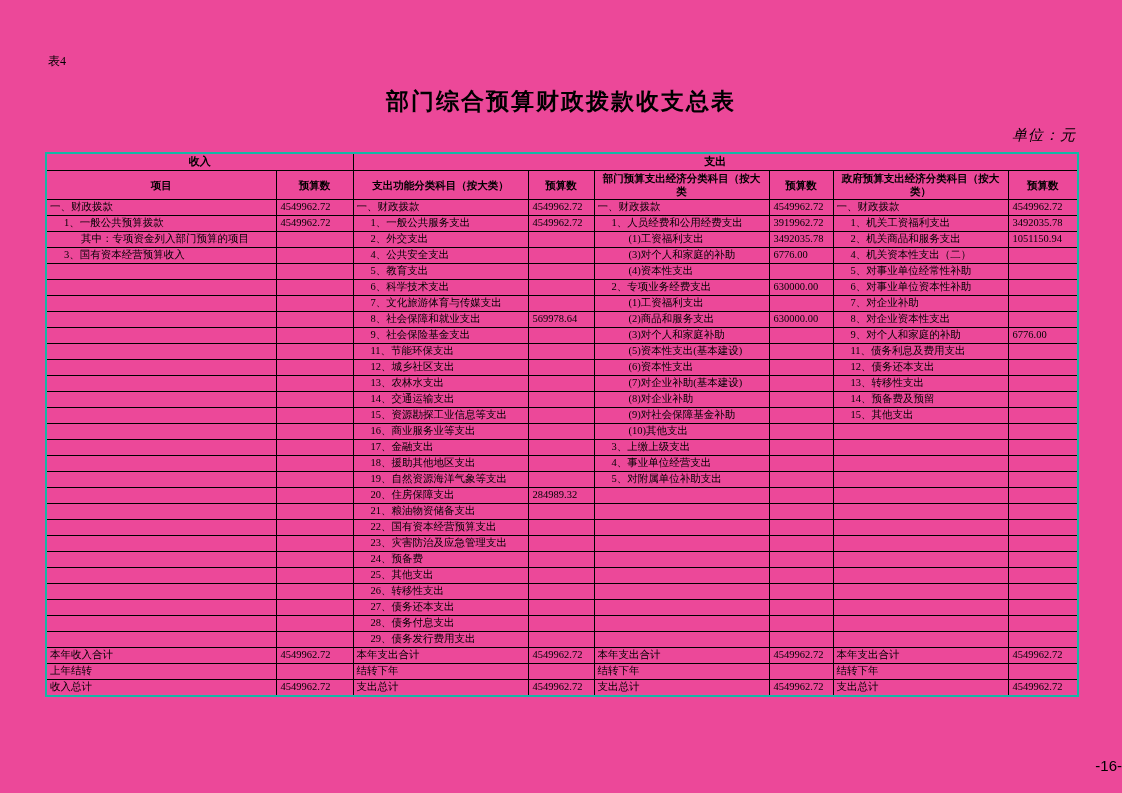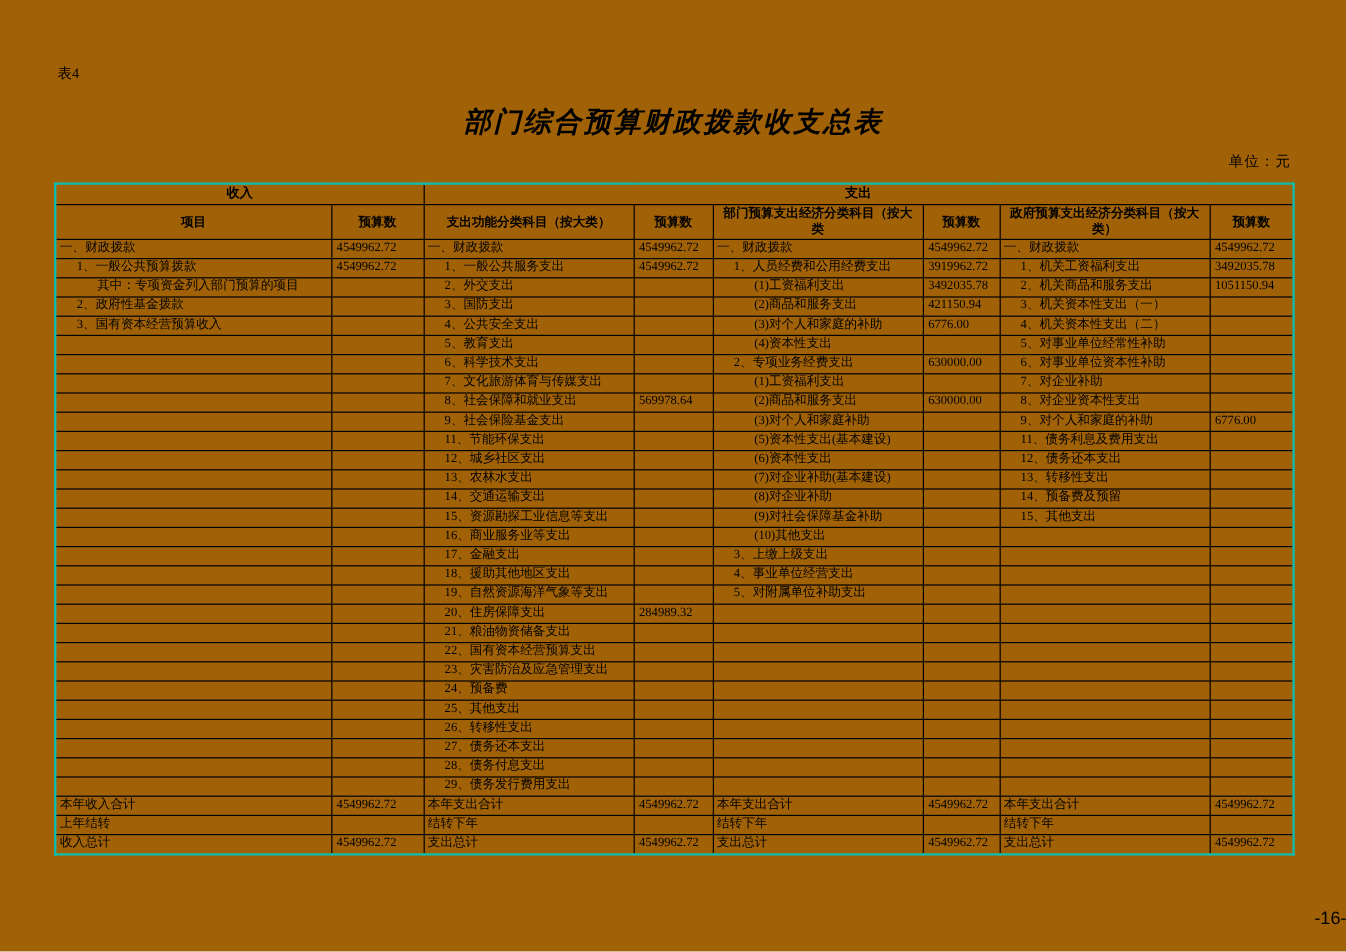--- a/index.html
+++ b/index.html
@@ -1,35 +1,35 @@
 <!DOCTYPE html>
 <html><head>
 <meta charset="utf-8">
 <style>
   html,body{margin:0;padding:0;background:#ffffff;}
   .page{
     position:relative;
     width:1122px;height:793px;
-    background:#a16207;color:#000;
+    background:#ec4899;color:#000;
     font-family:"Liberation Serif","DejaVu Serif",serif;
     overflow:hidden;
   }
   .doc-label{
     position:absolute;left:48px;top:53px;
     font-size:12px;
   }
   .title{
     position:absolute;left:0;top:86px;width:100%;
     text-align:center;
     font-family:"Liberation Sans","DejaVu Sans",sans-serif;
-    font-weight:bold;font-size:23px;letter-spacing:2px;font-style:italic;
+    font-weight:bold;font-size:23px;letter-spacing:2px;
   }
   .unit{
     position:absolute;right:46px;top:126px;
-    font-size:12px;letter-spacing:1px;
+    font-size:15px;letter-spacing:1px;font-style:italic;
   }
   table.budget{
     position:absolute;left:45px;top:152px;width:1032px;
     border-collapse:collapse;table-layout:fixed;
     border:2px solid #14b8a6;
   }
   table.budget th, table.budget td{
     border:1px solid #000;
     overflow:hidden;
   }
@@ -123,30 +123,20 @@
           <td class="lab ind2">其中：专项资金列入部门预算的项目</td>
           <td class="val"></td>
           <td class="lab ind1">2、外交支出</td>
           <td class="val"></td>
           <td class="lab ind2">(1)工资福利支出</td>
           <td class="val">3492035.78</td>
           <td class="lab ind1">2、机关商品和服务支出</td>
           <td class="val">1051150.94</td>
         </tr>
         <tr>
-          <td class="lab ind1">2、政府性基金拨款</td>
-          <td class="val"></td>
-          <td class="lab ind1">3、国防支出</td>
-          <td class="val"></td>
-          <td class="lab ind2">(2)商品和服务支出</td>
-          <td class="val">421150.94</td>
-          <td class="lab ind1">3、机关资本性支出（一）</td>
-          <td class="val"></td>
-        </tr>
-        <tr>
           <td class="lab ind1">3、国有资本经营预算收入</td>
           <td class="val"></td>
           <td class="lab ind1">4、公共安全支出</td>
           <td class="val"></td>
           <td class="lab ind2">(3)对个人和家庭的补助</td>
           <td class="val">6776.00</td>
           <td class="lab ind1">4、机关资本性支出（二）</td>
           <td class="val"></td>
         </tr>
         <tr>

